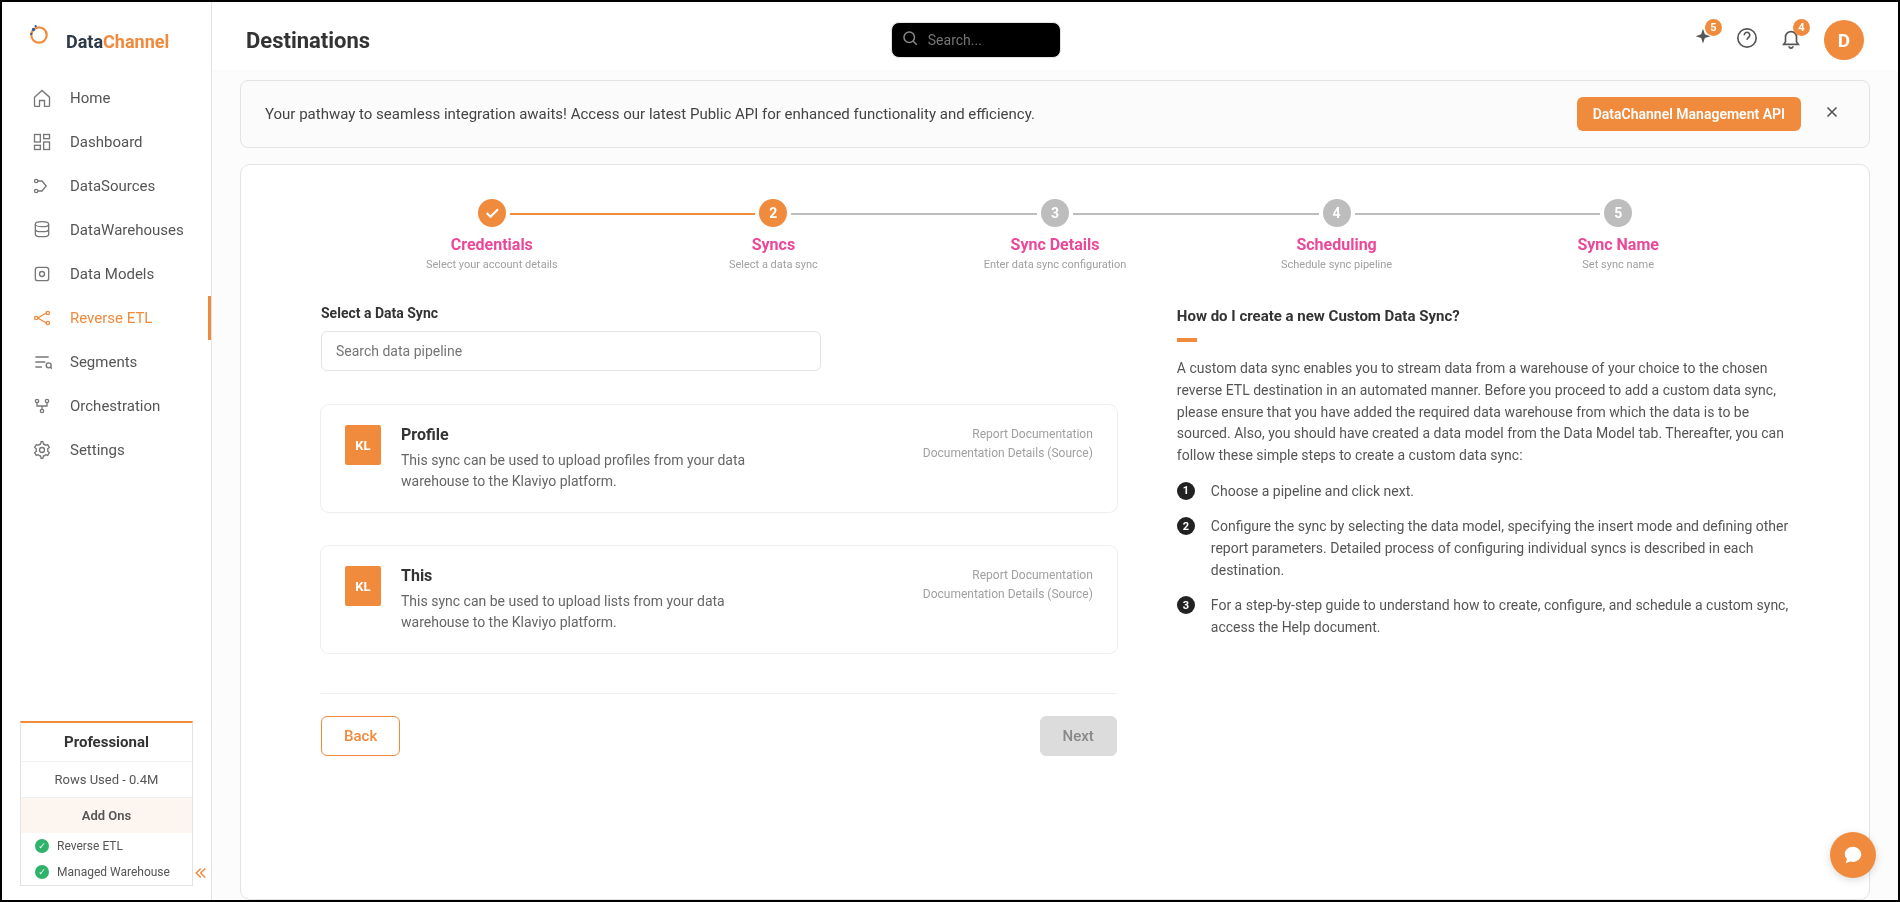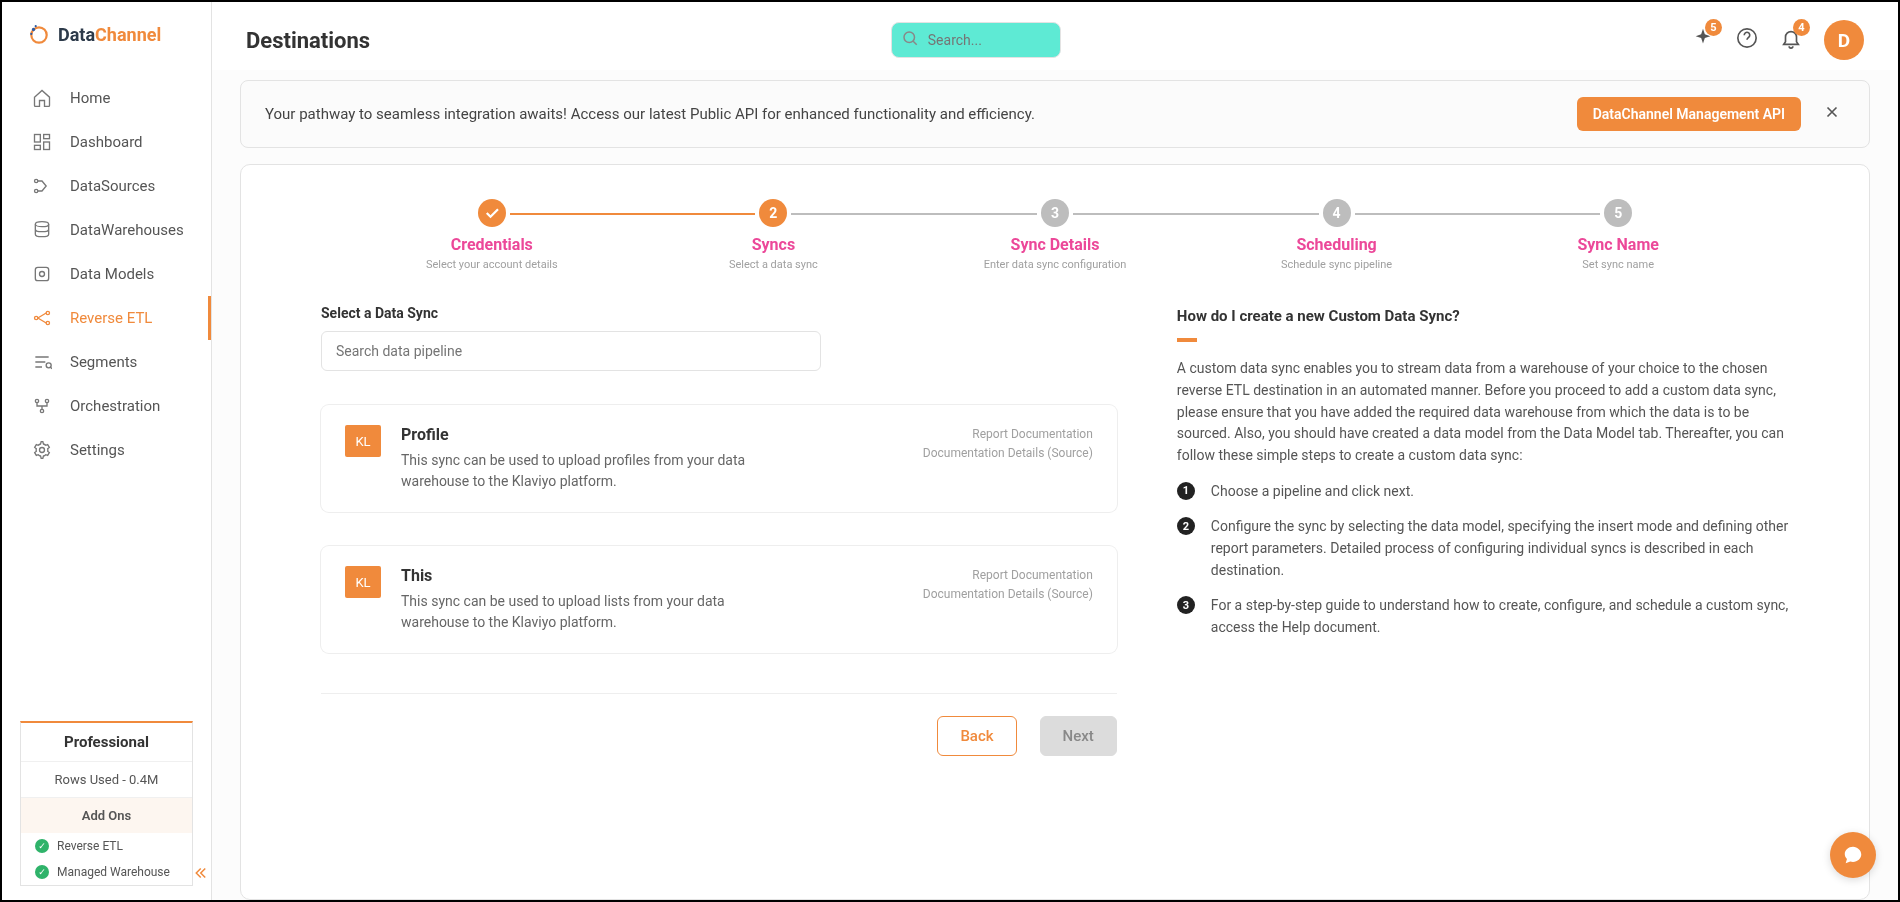--- a/index.html
+++ b/index.html
@@ -11,21 +11,21 @@
     --gray-step:#bdbdbd;
     --bg:#fcfcfc;
     --sidebar-w:210px;
   }
   *{box-sizing:border-box;margin:0;padding:0;font-family:-apple-system,BlinkMacSystemFont,"Segoe UI",Roboto,sans-serif}
   body{background:#fff;border:2px solid #000;width:1900px;height:902px;overflow:hidden;position:relative}
   .app{display:flex;height:100%}
 
   
   .sidebar{width:var(--sidebar-w);flex:none;border-right:1px solid var(--gray-border);background:#fff;display:flex;flex-direction:column;position:relative}
-  .logo{display:flex;align-items:flex-start;gap:2px;padding:22px 26px 18px}
+  .logo{display:flex;align-items:flex-end;gap:10px;padding:22px 26px 18px}
   .logo-mark{width:28px;height:28px;position:relative}
   .logo-text{font-weight:700;font-size:18px}
   .logo-text .d{color:#2d3a4a}.logo-text .c{color:var(--orange)}
   .nav{display:flex;flex-direction:column;padding-top:6px}
   .nav-item{display:flex;align-items:center;gap:18px;padding:12px 30px;color:#555;font-size:15px;cursor:pointer;position:relative}
   .nav-item .ic{width:20px;height:20px;flex:none;display:flex;align-items:center;justify-content:center;color:#777}
   .nav-item.active{color:var(--orange)}
   .nav-item.active .ic{color:var(--orange)}
   .nav-item.active::after{content:"";position:absolute;right:0;top:0;bottom:0;width:3px;background:var(--orange)}
   .plan-card{margin:14px 18px;border:1px solid var(--gray-border);border-radius:0;overflow:hidden;font-size:13px;color:#555;border-top:2px solid var(--orange)}
@@ -35,21 +35,21 @@
   .plan-card .addon{display:flex;align-items:center;gap:8px;text-align:left;padding:6px 14px;font-size:12px}
   .addon-head{background:linear-gradient(#fdf6f0,#fdf6f0);font-weight:600}
   .check{width:14px;height:14px;border-radius:50%;background:#2fb36a;display:inline-flex;align-items:center;justify-content:center;color:#fff;font-size:9px}
   .collapse-btn{position:absolute;right:-2px;bottom:10px;background:transparent;color:var(--orange);font-size:18px;padding:4px;cursor:pointer;border:none}
 
   
   .main{flex:1;display:flex;flex-direction:column;overflow:hidden;background:var(--bg)}
   .topbar{display:flex;align-items:center;padding:18px 34px 10px;gap:20px;background:#fff}
   .page-title{font-size:22px;font-weight:700;color:#333}
   .search{margin-left:auto;margin-right:auto;position:relative;width:170px;transform:translateX(130px)}
-  .search input{width:100%;padding:9px 12px 9px 36px;border:1px solid var(--gray-border);border-radius:8px;background:#5eead4;font-size:14px;color:#666}
+  .search input{width:100%;padding:9px 12px 9px 36px;border:1px solid var(--gray-border);border-radius:8px;background:#000000;font-size:14px;color:#666}
   .search .ic{position:absolute;left:10px;top:50%;transform:translateY(-50%);color:#888}
   .top-actions{display:flex;align-items:center;gap:22px;margin-left:auto}
   .top-ic{position:relative;color:#555;cursor:pointer}
   .badge{position:absolute;top:-8px;right:-8px;background:var(--orange);color:#fff;border-radius:50%;min-width:17px;height:17px;font-size:11px;font-weight:700;display:flex;align-items:center;justify-content:center;padding:0 4px}
   .avatar{width:40px;height:40px;border-radius:50%;background:var(--orange);color:#fff;font-weight:700;font-size:19px;display:flex;align-items:center;justify-content:center}
 
   .banner{margin:10px 28px 0;display:flex;align-items:center;gap:18px;padding:16px 24px;border:1px solid var(--gray-border);border-radius:8px;background:#fbfbfb}
   .banner-text{font-weight:400;color:#444;font-size:15px}
   .banner-btn{margin-left:auto;background:var(--orange);color:#fff;border:none;border-radius:6px;padding:9px 16px;font-weight:600;font-size:14px;cursor:pointer}
   .banner-close{color:#555;font-size:18px;cursor:pointer;padding:4px}
@@ -65,28 +65,28 @@
   .step.done .step-dot,.step.active .step-dot{background:var(--orange)}
   .step-title{margin-top:8px;font-weight:700;color:#ec4899;font-size:16px}
   .step-sub{margin-top:4px;font-size:11px;color:var(--gray-light)}
 
   .content{display:flex;gap:60px;margin-top:34px;padding:0 30px}
   .left{flex:1.3}
   .section-label{font-weight:700;color:#333;font-size:14px;margin-bottom:10px}
   .pipe-search{width:500px;padding:11px 14px;border:1px solid var(--gray-border);border-radius:6px;font-size:14px;color:#666}
 
   .sync-card{border:0 solid var(--gray-border);border-radius:8px;padding:20px 24px;margin-top:34px;display:flex;gap:20px;cursor:pointer;box-shadow:0 0 0 1px #eee}
-  .kl{width:36px;height:32px;background:var(--orange);color:#fff;font-weight:400;font-size:13px;display:flex;align-items:center;justify-content:center;border-radius:2px;flex:none}
+  .kl{width:36px;height:40px;background:var(--orange);color:#fff;font-weight:700;font-size:13px;display:flex;align-items:center;justify-content:center;border-radius:2px;flex:none}
   .sync-body{flex:1}
   .sync-title{font-weight:700;color:#333;font-size:16px;margin-bottom:6px}
   .sync-desc{font-size:14px;color:#666;line-height:1.5;max-width:380px}
   .sync-links{text-align:right;font-size:12px;color:var(--gray-light);line-height:1.6}
 
   .divider{height:1px;background:#eee;margin:40px 0 22px}
-  .btn-row{display:flex;gap:23px;justify-content:flex-end}
+  .btn-row{display:flex;gap:23px;justify-content:space-between}
   .btn{padding:10px 22px;border-radius:6px;font-size:15px;font-weight:500;cursor:pointer}
   .btn-back{background:#fff;border:1px solid var(--orange);color:var(--orange)}
   .btn-next{background:#dcdcdc;border:1px solid #dcdcdc;color:#888}
 
   .right{flex:1;font-size:14px;color:#555;line-height:1.55}
   .right h3{font-size:15px;font-weight:700;color:#333;margin-bottom:10px}
   .accent-bar{width:20px;height:4px;background:var(--orange);margin-bottom:16px}
   .right ol{margin-top:14px;padding-left:0;list-style:none;counter-reset:step}
   .right li{position:relative;padding-left:34px;margin-bottom:14px}
   .right li::before{counter-increment:step;content:counter(step);position:absolute;left:0;top:1px;width:18px;height:18px;border-radius:50%;background:#222;color:#fff;font-size:11px;font-weight:700;display:flex;align-items:center;justify-content:center}

